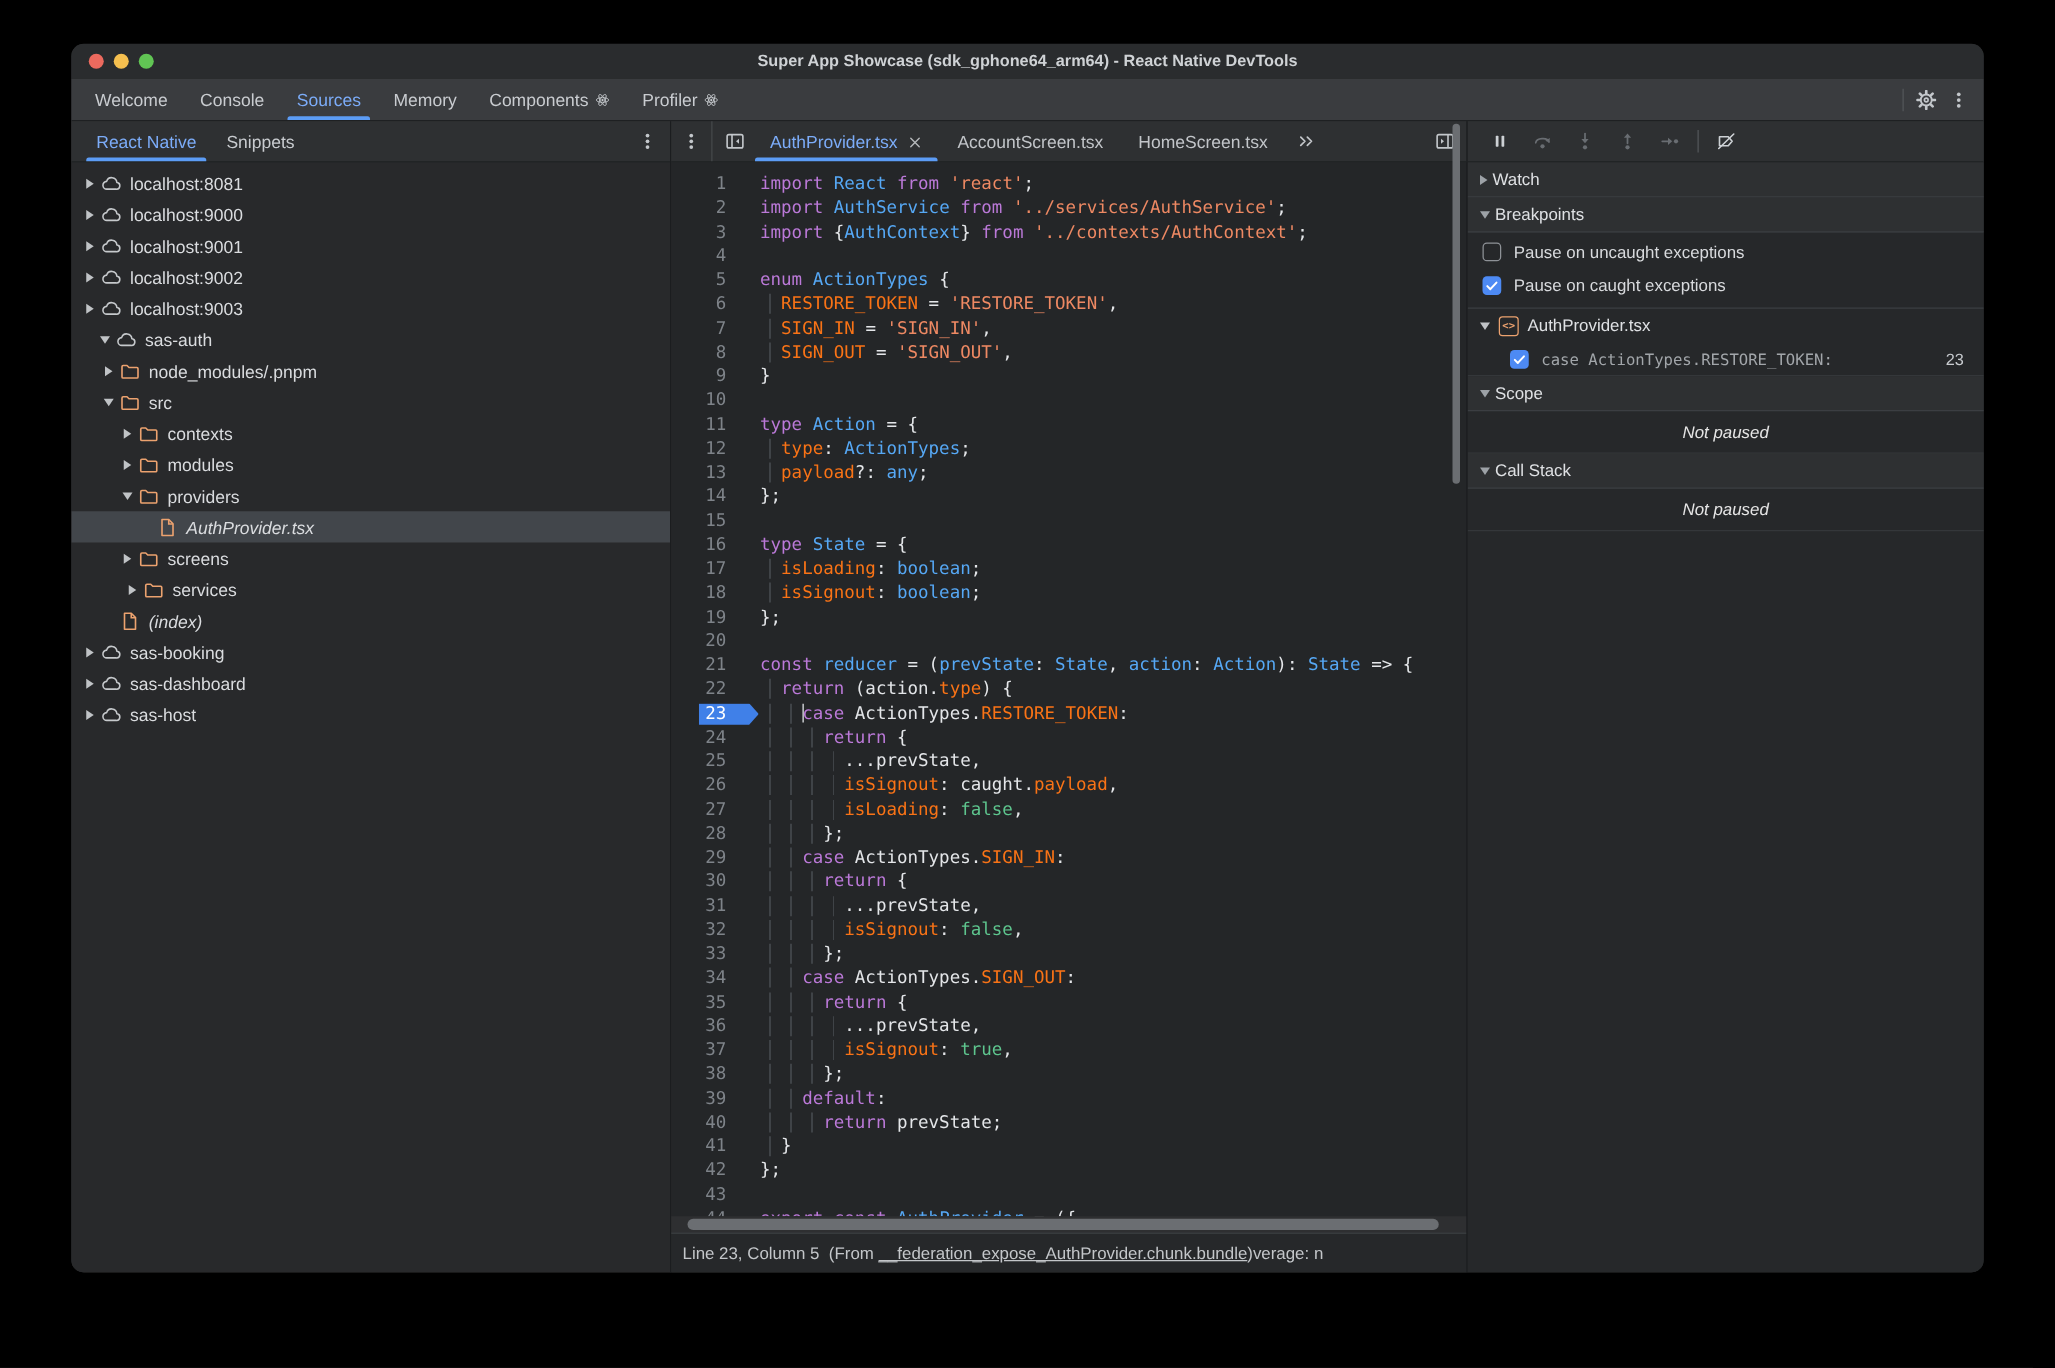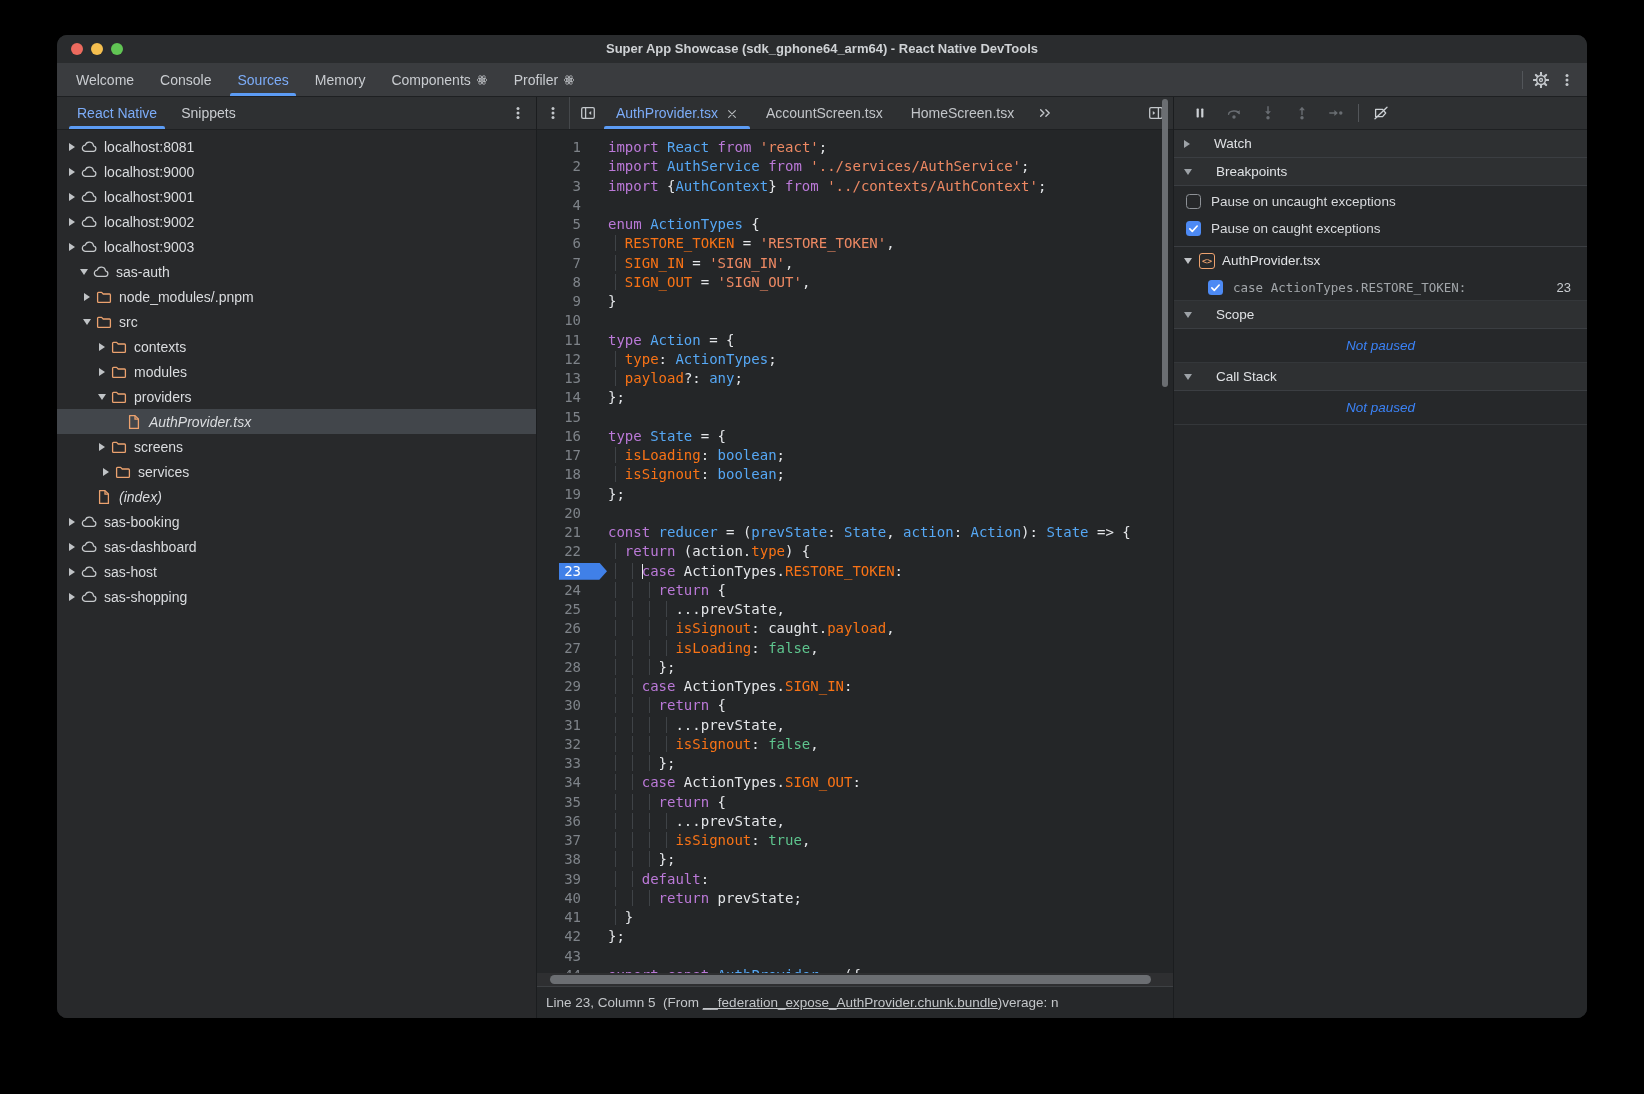--- a/index.html
+++ b/index.html
@@ -104,21 +104,21 @@
                font-size:13.5px; color:#c3c6c9; white-space:pre; overflow:hidden; }
   .statusbar .link { text-decoration:underline; }
 
   
   .dbgbar { height:33px; background:#2e3032; border-bottom:1px solid #1e2022;
             display:flex; align-items:center; gap:18px; padding-left:18px; flex:none; }
   .dbg-btn { width:16px; height:16px; color:#cdd1d5; }
   .dbg-btn.disabled { color:#696d72; }
   .dbg-btn svg { width:16px; height:16px; display:block; }
   .sect-h { height:28px; background:#2e3032; border-bottom:1px solid #3b3e42;
-            display:flex; align-items:center; gap:24px; padding-left:10px;
+            display:flex; align-items:center; gap:4px; padding-left:10px;
             font-size:13.5px; color:#dfe1e4; flex:none; }
   .sect-h .tri-c { border-left-color:#9da2a7; }
   .sect-h .tri-o { border-top-color:#9da2a7; }
   .opt-row { height:27px; display:flex; align-items:center; gap:10px; padding-left:12px;
              font-size:13.5px; color:#d8dadd; flex:none; }
   .opts { border-bottom:1px solid #3b3e42; padding:2px 0 4px; flex:none; }
   .cbx { width:15px; height:15px; border-radius:3.5px; flex:none; position:relative; }
   .cbx.off { border:1.5px solid #8e9297; background:transparent; }
   .cbx.on  { background:#4d8af4; }
   .cbx.on svg { position:absolute; inset:1px; width:13px; height:13px; }
@@ -126,21 +126,21 @@
                font-size:13.5px; color:#dfe1e4; flex:none; }
   .src-icon { width:16px; height:16px; border:1.5px solid #eca26f; border-radius:3px;
               color:#eca26f; font-size:8.5px; font-weight:bold; display:flex; align-items:center;
               justify-content:center; font-family:"DejaVu Sans Mono", monospace; flex:none; }
   .bp-item { height:27px; display:flex; align-items:center; gap:10px; padding:0 16px 0 34px;
              flex:none; border-bottom:1px solid #34373a; }
   .bp-item .code { font-family:"DejaVu Sans Mono", monospace; font-size:12.5px; color:#a2a6aa;
              white-space:pre; overflow:hidden; }
   .bp-item .lnum { margin-left:auto; font-size:13px; color:#c9ccd0; }
   .notpaused { height:34px; display:flex; align-items:center; justify-content:center;
-               font-size:13.5px; font-style:italic; color:#3b82f6; flex:none;
+               font-size:13.5px; font-style:italic; color:#e5e5e5; flex:none;
                border-bottom:1px solid #34373a; }
 </style>
 </head>
 <body>
 
 <div class="window">
 
   <div class="titlebar">
     <div class="traffic">
       <span style="background:#ec6a5e"></span>
@@ -420,31 +420,20 @@
           <div class="trow" style="padding-left: 8px;">
             <span class="arrow">
               <span class="tri-c"></span>
             </span>
             <span class="ticon c-cloud">
               <svg viewBox="0 0 16 16">
                 <path d="M4.6 12.3a3.1 3.1 0 0 1-.3-6.2 4.2 4.2 0 0 1 8.2.9 2.66 2.66 0 0 1-.6 5.3z" fill="none" stroke="currentColor" stroke-width="1.25" stroke-linejoin="round"></path>
               </svg>
             </span>
             <span class="lbl">sas-host</span>
-          </div>
-          <div class="trow" style="padding-left: 8px;">
-            <span class="arrow">
-              <span class="tri-c"></span>
-            </span>
-            <span class="ticon c-cloud">
-              <svg viewBox="0 0 16 16">
-                <path d="M4.6 12.3a3.1 3.1 0 0 1-.3-6.2 4.2 4.2 0 0 1 8.2.9 2.66 2.66 0 0 1-.6 5.3z" fill="none" stroke="currentColor" stroke-width="1.25" stroke-linejoin="round"></path>
-              </svg>
-            </span>
-            <span class="lbl">sas-shopping</span>
           </div>
         </div>
     </div>
 
     <div class="editor">
       <div class="edtabs" id="editorTabs">
           <div class="lctl">
             <span class="icon16 ibtn">
               <svg viewBox="0 0 16 16">
                 <g fill="currentColor">

